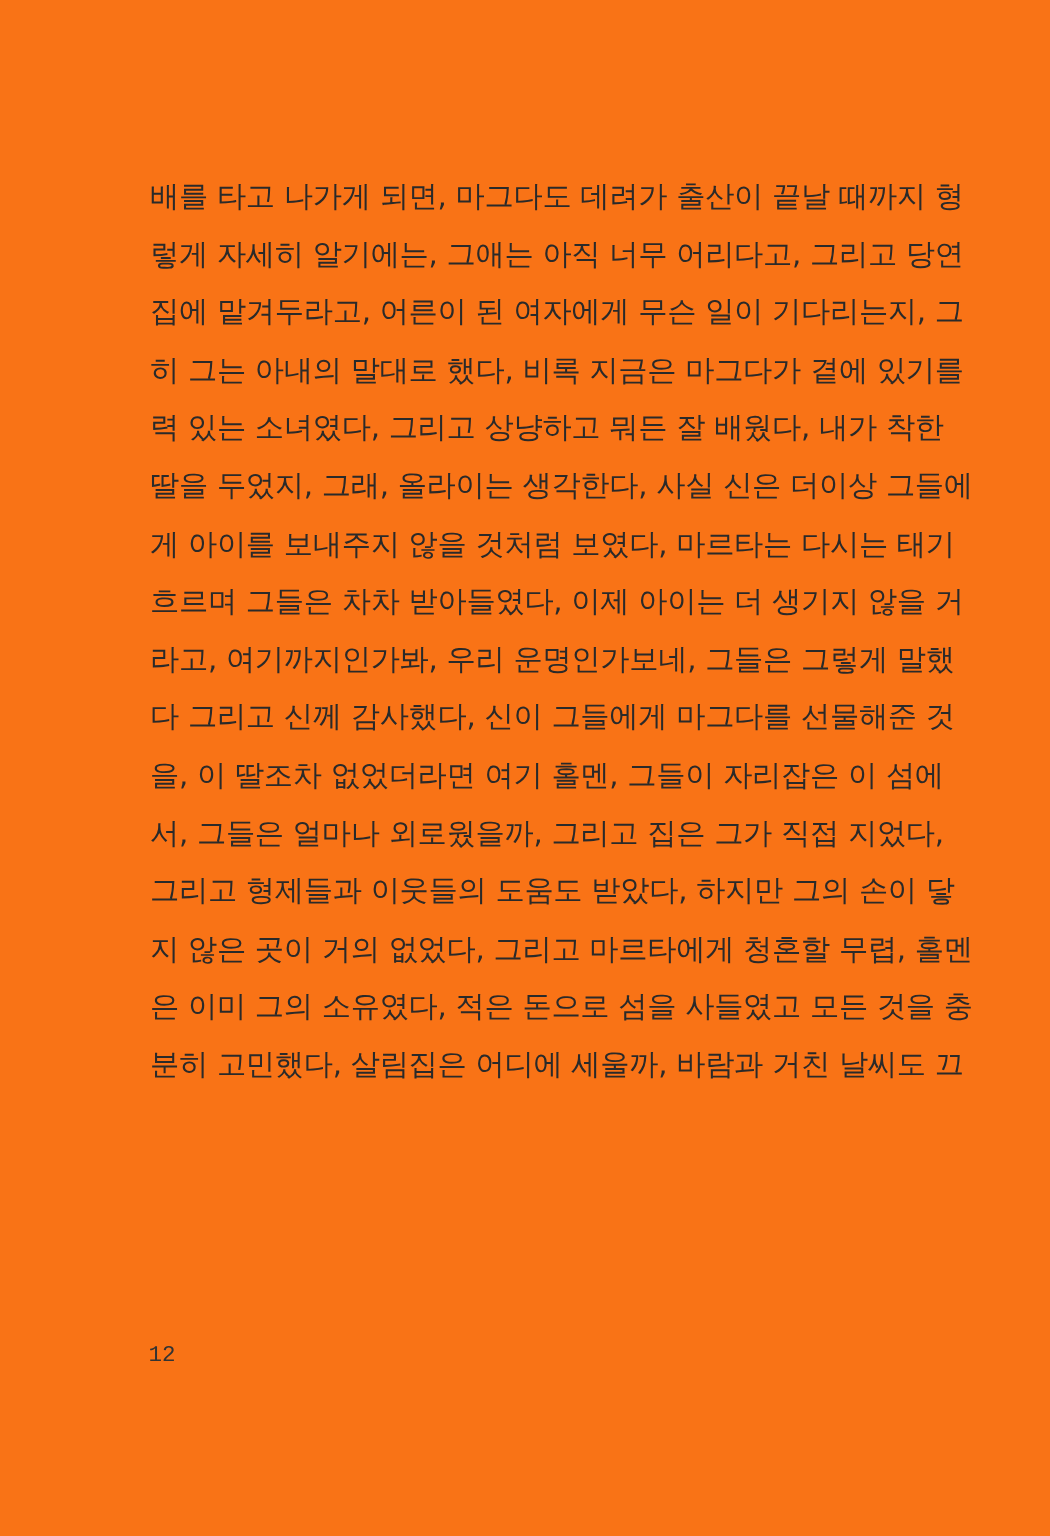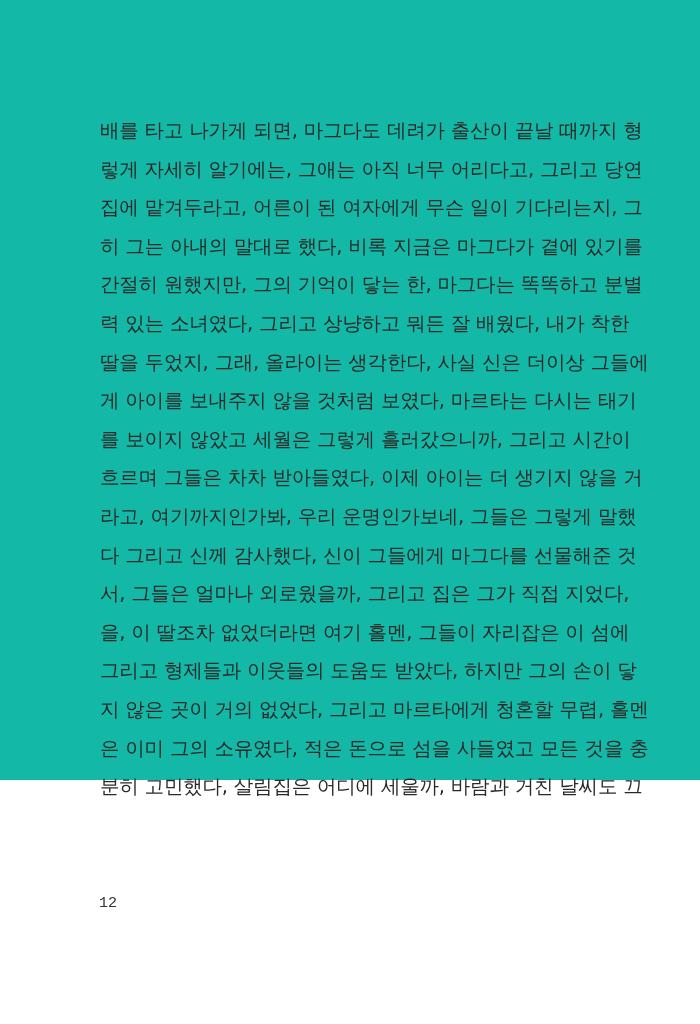--- a/index.html
+++ b/index.html
@@ -10,22 +10,22 @@
   body {
     width: 700px;
     height: 1024px;
     position: relative;
     overflow: hidden;
   }
   .page {
     position: absolute;
     left: 0; top: 0;
     width: 700px;
-    height: 780px;
-    background: #14b8a6;
+    height: 1024px;
+    background: #f97316;
   }
   .body-text {
     position: absolute;
     left: 100px;
     top: 112px;
     width: 502px;
     color: #2a2a2a;
     font-family: "DejaVu Sans", "Liberation Sans", sans-serif;
     font-size: 19.5px;
   }
@@ -48,29 +48,27 @@
 </style>
 </head>
 <body>
 
 <div class="page">
   <div class="body-text">
     <div class="line">배를 타고 나가게 되면, 마그다도 데려가 출산이 끝날 때까지 형</div>
     <div class="line">렇게 자세히 알기에는, 그애는 아직 너무 어리다고, 그리고 당연</div>
     <div class="line">집에 맡겨두라고, 어른이 된 여자에게 무슨 일이 기다리는지, 그</div>
     <div class="line">히 그는 아내의 말대로 했다, 비록 지금은 마그다가 곁에 있기를</div>
-    <div class="line">간절히 원했지만, 그의 기억이 닿는 한, 마그다는 똑똑하고 분별</div>
     <div class="line">력 있는 소녀였다, 그리고 상냥하고 뭐든 잘 배웠다, 내가 착한</div>
     <div class="line">딸을 두었지, 그래, 올라이는 생각한다, 사실 신은 더이상 그들에</div>
     <div class="line">게 아이를 보내주지 않을 것처럼 보였다, 마르타는 다시는 태기</div>
-    <div class="line">를 보이지 않았고 세월은 그렇게 흘러갔으니까, 그리고 시간이</div>
     <div class="line">흐르며 그들은 차차 받아들였다, 이제 아이는 더 생기지 않을 거</div>
     <div class="line">라고, 여기까지인가봐, 우리 운명인가보네, 그들은 그렇게 말했</div>
     <div class="line">다 그리고 신께 감사했다, 신이 그들에게 마그다를 선물해준 것</div>
+    <div class="line">을, 이 딸조차 없었더라면 여기 홀멘, 그들이 자리잡은 이 섬에</div>
     <div class="line">서, 그들은 얼마나 외로웠을까, 그리고 집은 그가 직접 지었다,</div>
-    <div class="line">을, 이 딸조차 없었더라면 여기 홀멘, 그들이 자리잡은 이 섬에</div>
     <div class="line">그리고 형제들과 이웃들의 도움도 받았다, 하지만 그의 손이 닿</div>
     <div class="line">지 않은 곳이 거의 없었다, 그리고 마르타에게 청혼할 무렵, 홀멘</div>
     <div class="line">은 이미 그의 소유였다, 적은 돈으로 섬을 사들였고 모든 것을 충</div>
     <div class="line">분히 고민했다, 살림집은 어디에 세울까, 바람과 거친 날씨도 끄</div>
   </div>
   <div class="page-number">12</div>
 </div>
 
 </body></html>

